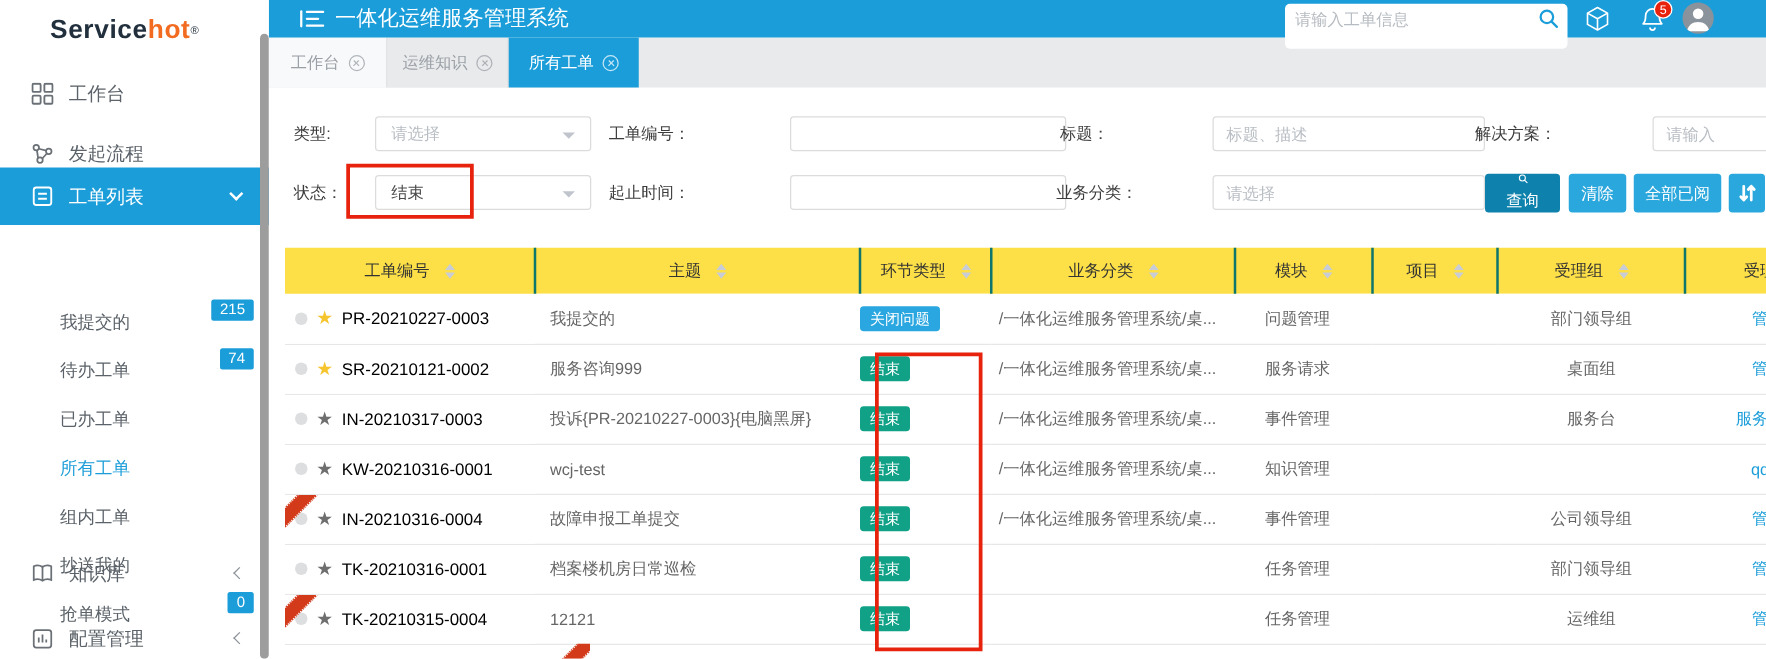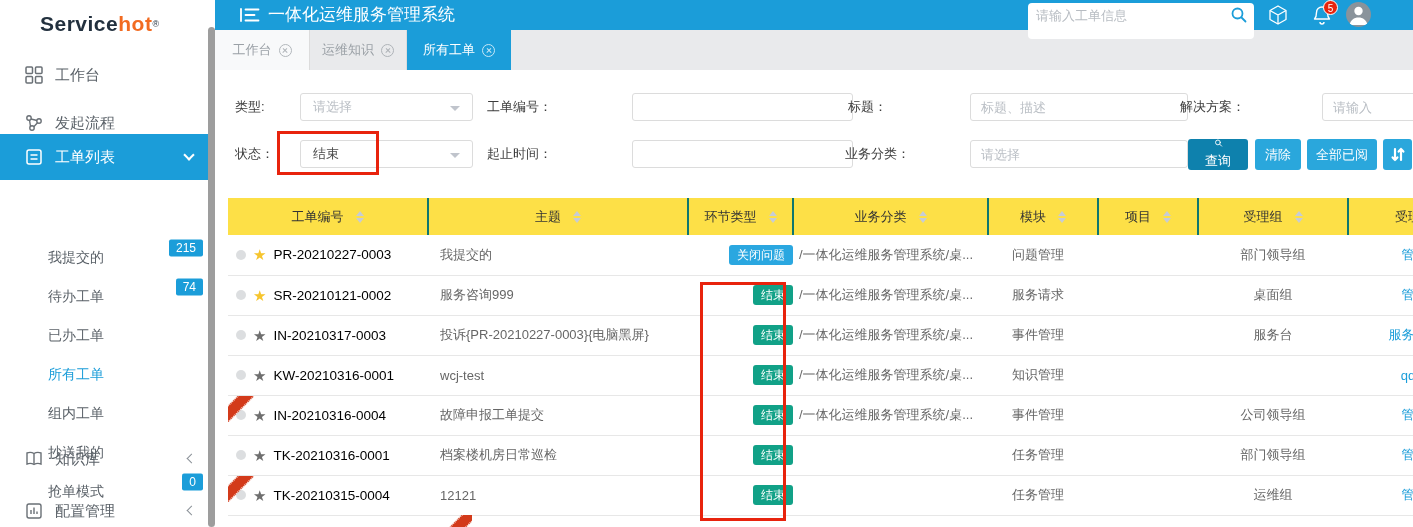--- a/index.html
+++ b/index.html
@@ -77,21 +77,21 @@
   .sorter .up { border-bottom:5px solid #c7ccd6; }
   .sorter .dn { border-top:5px solid #c7ccd6; }
   tbody td { height:40px; border-bottom:1px solid #e7e7e7; font-size:13px; color:#666; background:#fff; }
   td.cell-code { position:relative; }
   .code-flex { display:flex; align-items:center; gap:7px; padding-left:8px; }
   .dot { width:10px; height:10px; border-radius:50%; background:#dcdee0; flex:0 0 auto; }
   .star { font-size:15px; line-height:1; flex:0 0 auto; }
   .star.yellow { color:#f6c52e; } .star.gray { color:#6e6e6e; }
   .code-link { color:#000000; cursor:pointer; white-space:nowrap; font-size:13.5px; }
   .cell-subject { text-align:left; padding-left:12px; }
-  .cell-stage { text-align:right; }
+  .cell-stage { text-align:left; }
   .stage-badge { display:inline-block; color:#fff; font-size:12px; line-height:20px; padding:0 8px; border-radius:3px; }
   .stage-badge.blue { background:#2aa7e0; }
   .stage-badge.teal { background:#11a187; }
   .cell-cat { text-align:left; padding-left:6px; white-space:nowrap; overflow:hidden; }
   .cell-mod { text-align:left; padding-left:24px; }
   .cell-proj, .cell-group { text-align:center; }
   .cell-acc { text-align:center; color:#1b9dd9; cursor:pointer; white-space:nowrap; }
   .ribbon-wrap { position:absolute; left:0; top:0; width:26px; height:26px; overflow:hidden; pointer-events:none; }
   .ribbon { position:absolute; left:-13px; top:3px; width:44px; height:12px; background:#d33a1a; transform:rotate(-45deg); border-top:1px dotted #fff; border-bottom:1px dotted #fff; }
 

